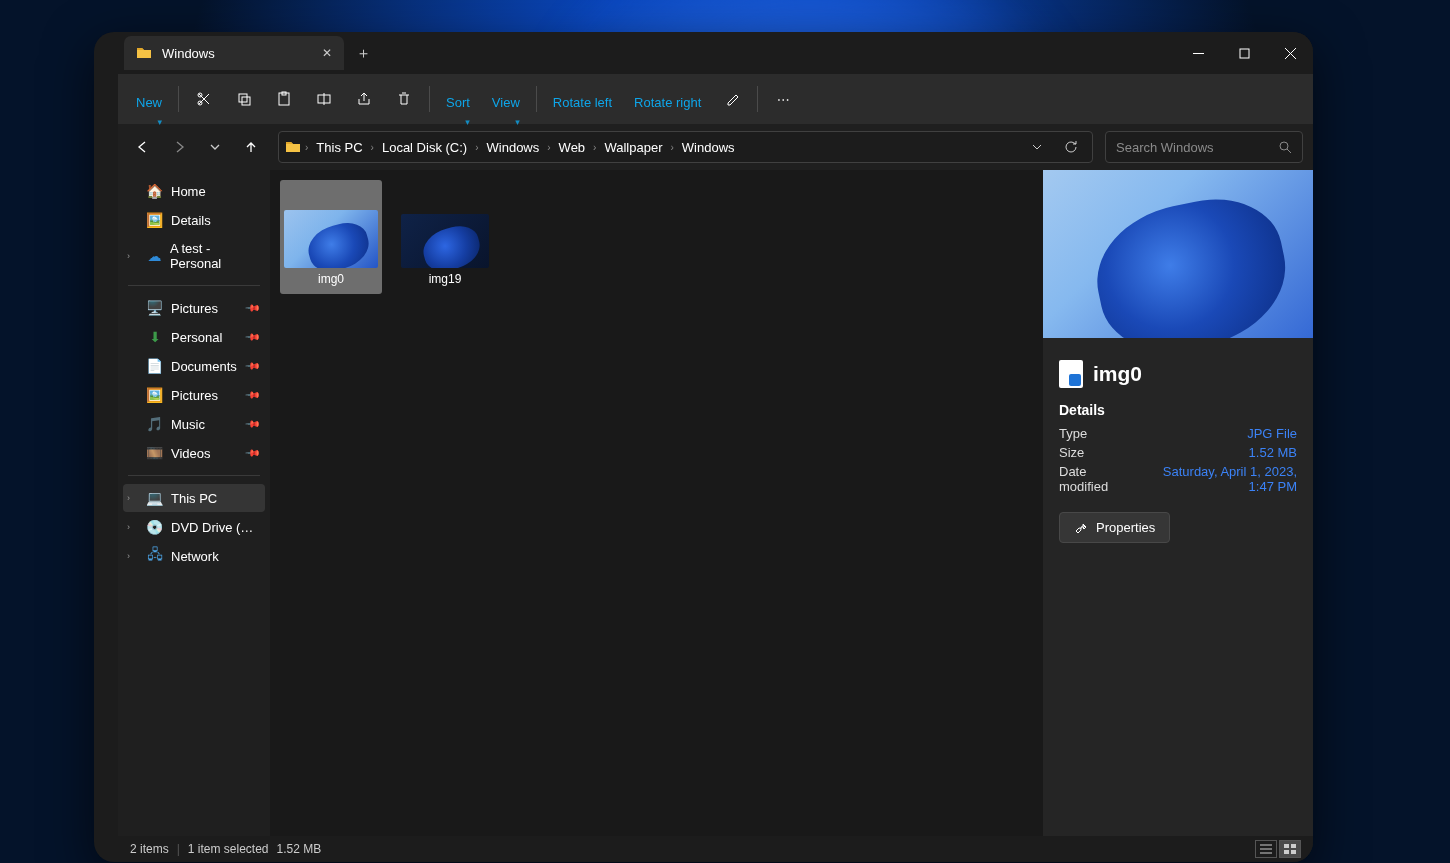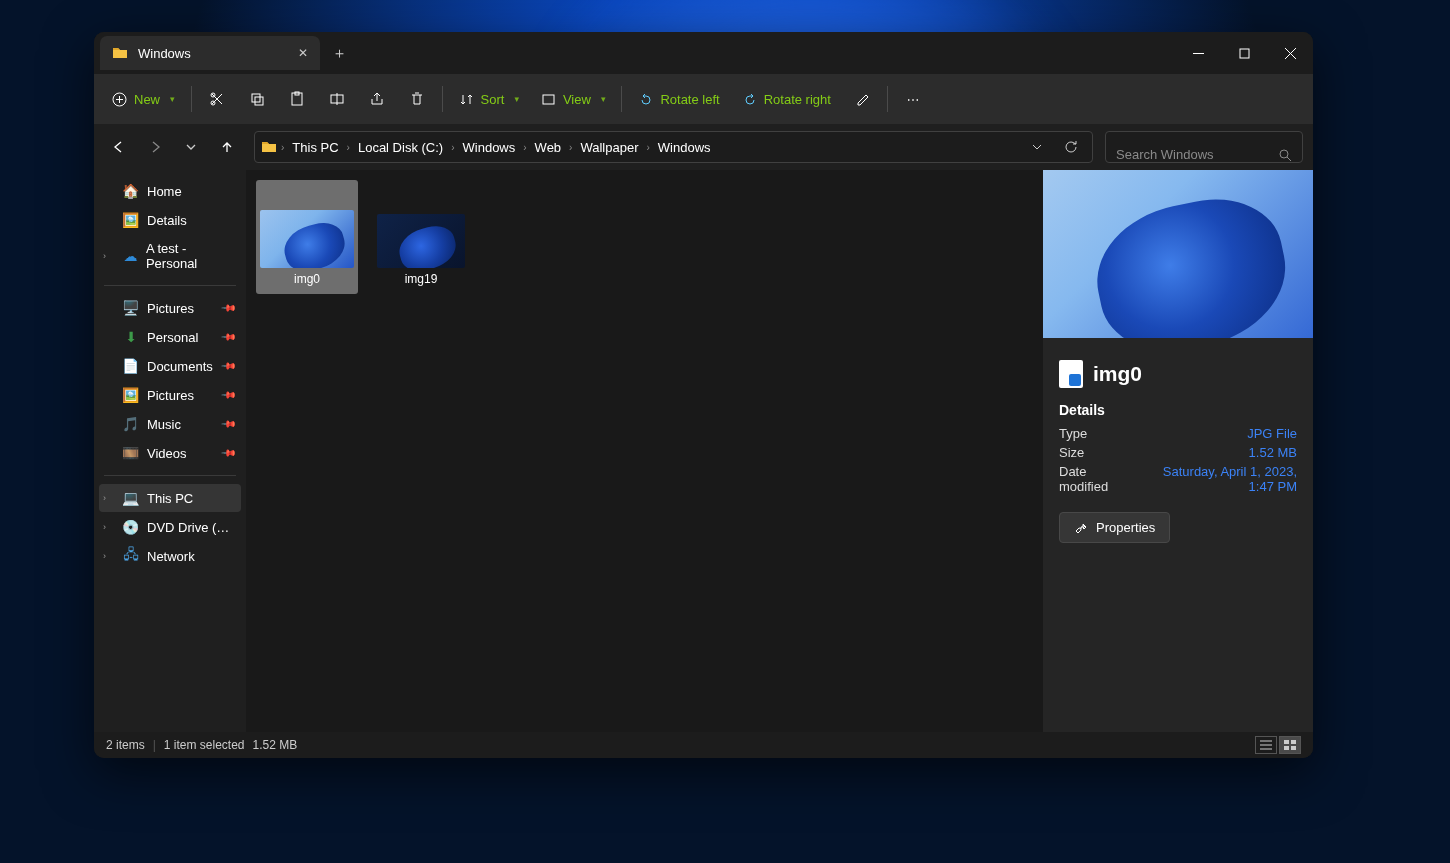--- a/index.html
+++ b/index.html
@@ -30,28 +30,29 @@
     background: radial-gradient(circle, #3f8dff 0%, #1b5cd8 40%, transparent 70%);
     border-radius: 50%;
     filter: blur(20px);
   }
   
   .window {
     position: absolute;
     left: 94px;
     top: 32px;
     width: 1219px;
-    height: 726px;
+    height: 830px;
     background: #1c1c1c;
-    border-radius: 10px;
+    border-radius: 20px;
     box-shadow: 0 15px 50px rgba(0,0,0,0.6);
     display: flex;
     flex-direction: column;
     overflow: hidden;
     z-index: 1;
+    padding-left: 24px;
   }
   
   
   .titlebar {
     height: 42px;
     display: flex;
     align-items: center;
     background: #1c1c1c;
   }
   .tab {
@@ -97,27 +98,28 @@
     height: 50px;
     background: #2c2c2c;
     display: flex;
     align-items: center;
     padding: 0 8px;
     gap: 2px;
     border-top-left-radius: 0;
   }
   .tb-btn {
     display: flex;
-    align-items: center;
+    align-items: flex-end;
     gap: 7px;
     padding: 6px 10px;
     border-radius: 4px;
     cursor: pointer;
-    color: #84cc16;
+    color: #0ea5e9;
     height: 34px;
+    flex-direction: column;
   }
   .tb-iconbtn {
     width: 38px;
     height: 34px;
     display: flex;
     align-items: center;
     justify-content: center;
     border-radius: 4px;
     cursor: pointer;
     color: #fff;
@@ -164,21 +166,21 @@
   }
   .bc-sep { color: #888; font-size: 10px; }
   .bc-item { color: #fff; cursor: pointer; padding: 2px 4px; white-space: nowrap; }
   .addr-trailing { margin-left: auto; display: flex; gap: 4px; align-items: center;}
   .searchbox {
     width: 198px;
     height: 32px;
     border: 1px solid #404040;
     border-radius: 4px;
     display: flex;
-    align-items: flex-end;
+    align-items: center;
     padding: 0 10px;
     background: #1c1c1c;
     color: #8a8a8a;
     justify-content: space-between;
   }
   
   
   .body {
     flex: 1;
     display: flex;

